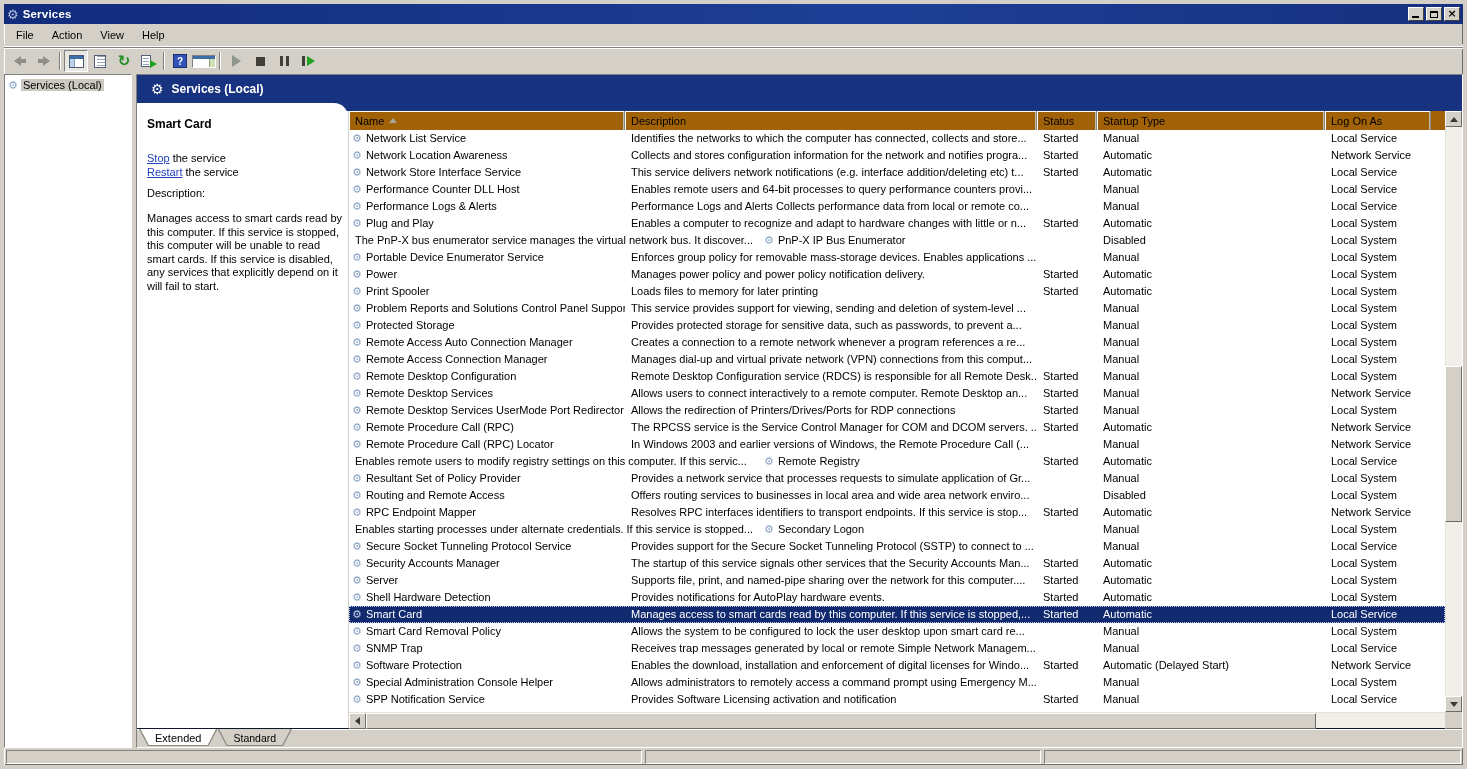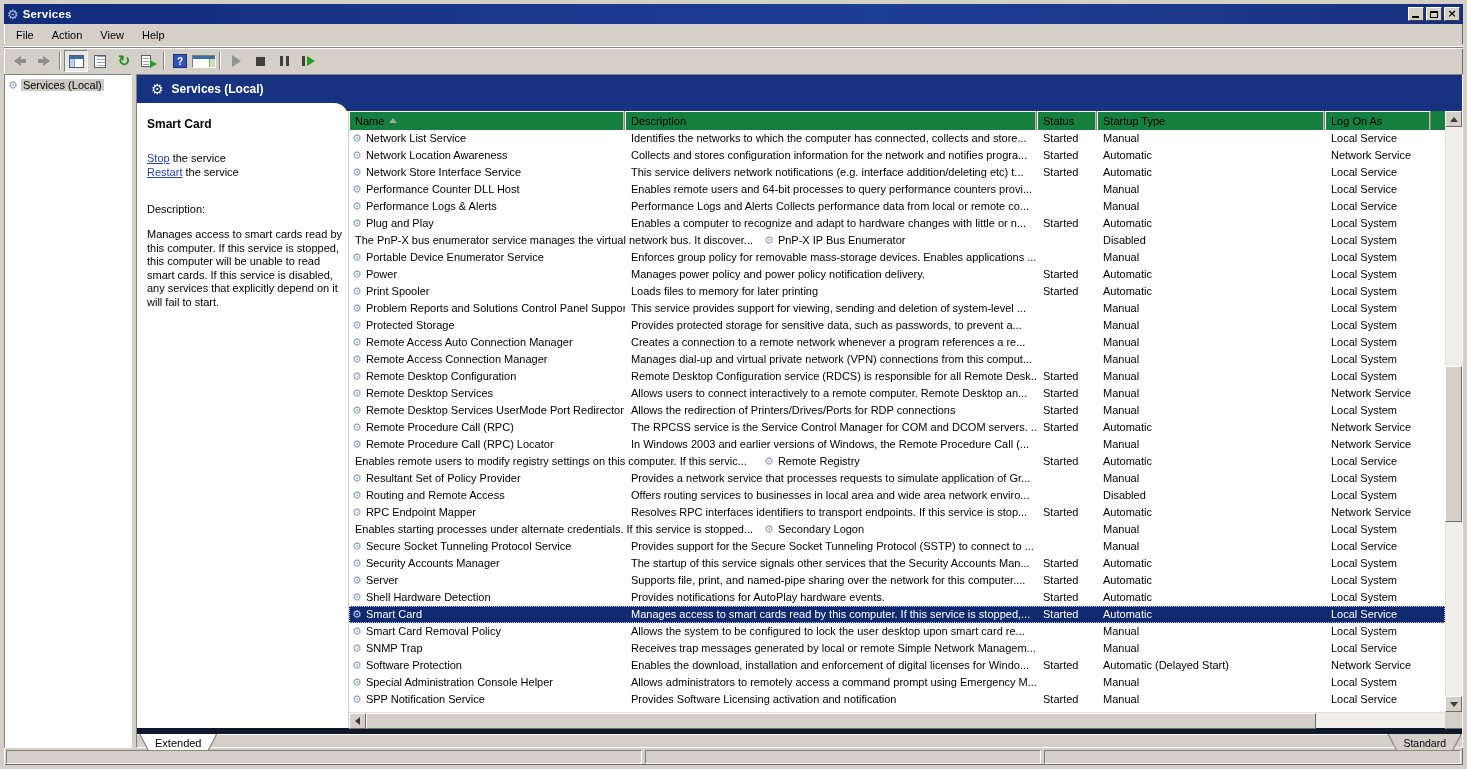--- a/index.html
+++ b/index.html
@@ -70,27 +70,27 @@
   .pane-header .ph-gear { color:#fff; font-size:14px; line-height:14px; font-family:"DejaVu Sans",sans-serif; }
   .pane-header .ph-title { font-weight:bold; font-size:12px; }
 
   .pane-body { flex:1; position:relative; min-height:0; background:#fff; }
   .blue-strip { position:absolute; left:190px; right:0; top:0; height:8px; background:#17327f; }
   .extended-panel { position:absolute; left:0; top:0; bottom:0; width:211px; background:#fff;
                     border-top-right-radius:14px; padding:14px 12px 0 10px; z-index:2; }
   .ext-name { font-weight:bold; font-size:12px; margin-bottom:20px; }
   .ext-link-line { line-height:14px; }
   .ext-link { color:#2242b8; text-decoration:underline; cursor:pointer; }
-  .ext-desc-label { margin-top:24px; }
+  .ext-desc-label { margin-top:8px; }
   .ext-desc { margin-top:13px; width:196px; line-height:13.5px; }
 
   
   .list-area { position:absolute; left:211px; top:8px; right:0; bottom:0; background:#fff; z-index:1;
                display:flex; flex-direction:column; border-left:1px solid #d6d2ca; }
-  .lv-header { height:19px; display:flex; background:#15803d; flex:0 0 auto; padding-right:31px; }
+  .lv-header { height:19px; display:flex; background:#a16207; flex:0 0 auto; padding-right:31px; }
   .hcell { border-right:1px solid #87857c; box-shadow: inset 1px 1px 0 #ffffff, inset -1px 0 0 #c0bcb4;
            display:flex; align-items:center; padding-left:6px; gap:5px; overflow:hidden; white-space:nowrap; }
   .sort-asc { width:0; height:0; border:4px solid transparent; border-top:none; border-bottom:5px solid #aaa69c; }
   .c-name   { width:276px; flex:0 0 auto; }
   .c-desc   { width:412px; flex:0 0 auto; }
   .c-status { width:60px;  flex:0 0 auto; }
   .c-startup{ width:228px; flex:0 0 auto; }
   .c-logon  { flex:1; min-width:0; }
 
   .lv-body { flex:1; position:relative; min-height:0; }
@@ -115,22 +115,22 @@
   .vthumb { position:absolute; left:-1px; top:255px; width:17px; height:156px; background:#d4d0c8;
             border:1px solid; border-color:#ffffff #6e6b64 #6e6b64 #ffffff; }
   .hscroll { position:absolute; left:0; right:17px; bottom:0; height:16px; background:#f1efe9; border-top:1px solid #e4e1d8; }
   .hscroll .left { left:0; top:0; height:16px; }
   .hscroll .right { right:-17px; top:0; height:16px; }
   .hthumb { position:absolute; left:17px; top:0; width:950px; height:16px; background:#d4d0c8;
             border:1px solid; border-color:#ffffff #6e6b64 #6e6b64 #ffffff; }
   .corner { position:absolute; right:0; bottom:0; width:17px; height:16px; background:#d4d0c8; }
 
   
-  .tabstrip { height:19px; background:#d4d0c8; border-top:6px solid #0f172a; box-shadow: inset 0 1px 0 #ffffff;
-              display:flex; align-items:stretch; padding-left:2px; flex:0 0 auto;justify-content:space-between; }
+  .tabstrip { height:19px; background:#d4d0c8; border-top:1px solid #0f172a; box-shadow: inset 0 1px 0 #ffffff;
+              display:flex; align-items:stretch; padding-left:2px; flex:0 0 auto; }
   .tab { position:relative; height:17px; margin-top:0; padding:0 16px; display:flex; align-items:center; justify-content:center;
          clip-path: polygon(0 0, 100% 0, calc(100% - 9px) 100%, 9px 100%); background:#8a887f; }
   .tab::before { content:""; position:absolute; inset:0;
          clip-path: polygon(1.5px 0, calc(100% - 1.5px) 0, calc(100% - 9.8px) calc(100% - 1px), 9.8px calc(100% - 1px)); }
   .tab.active::before { background:#ffffff; }
   .tab.inactive::before { background:#d4d0c8; }
   .tab span { position:relative; z-index:1; }
   .tab.inactive { font-size:10.5px; }
 
   

